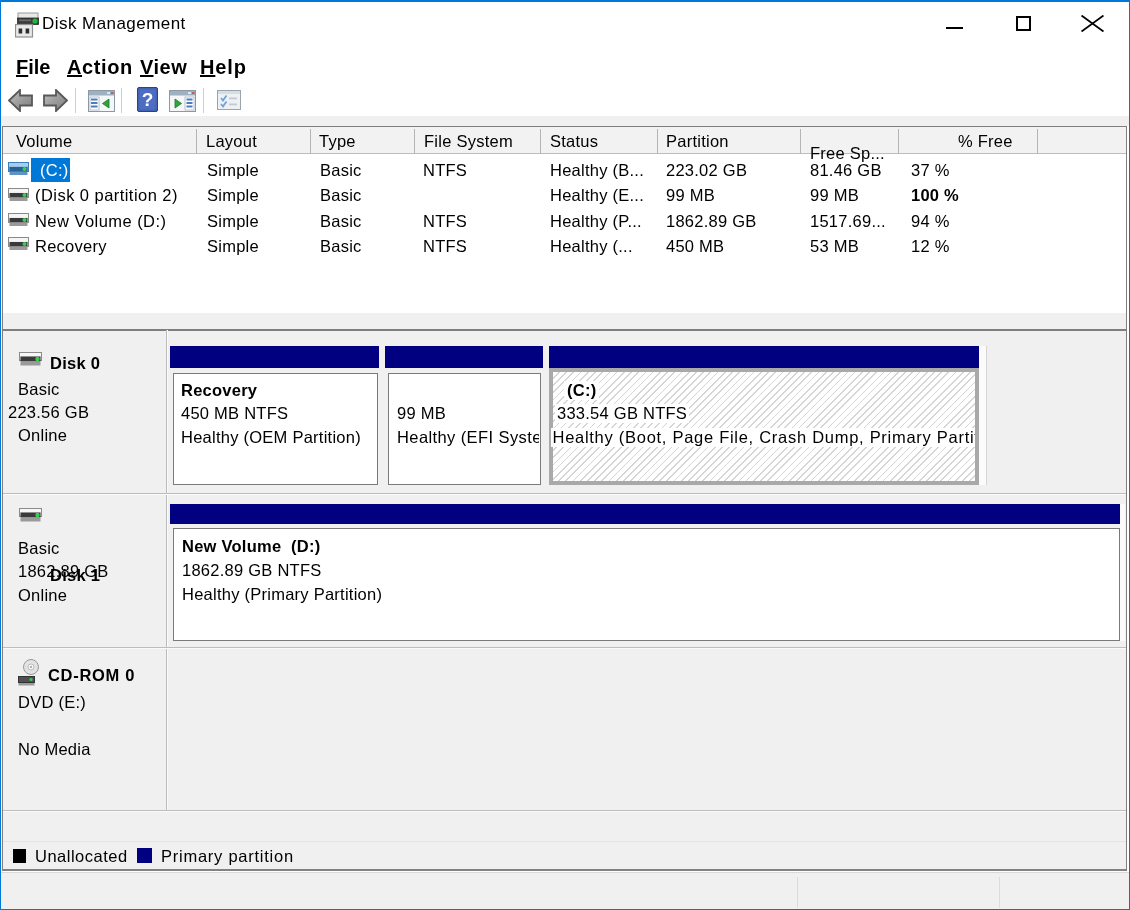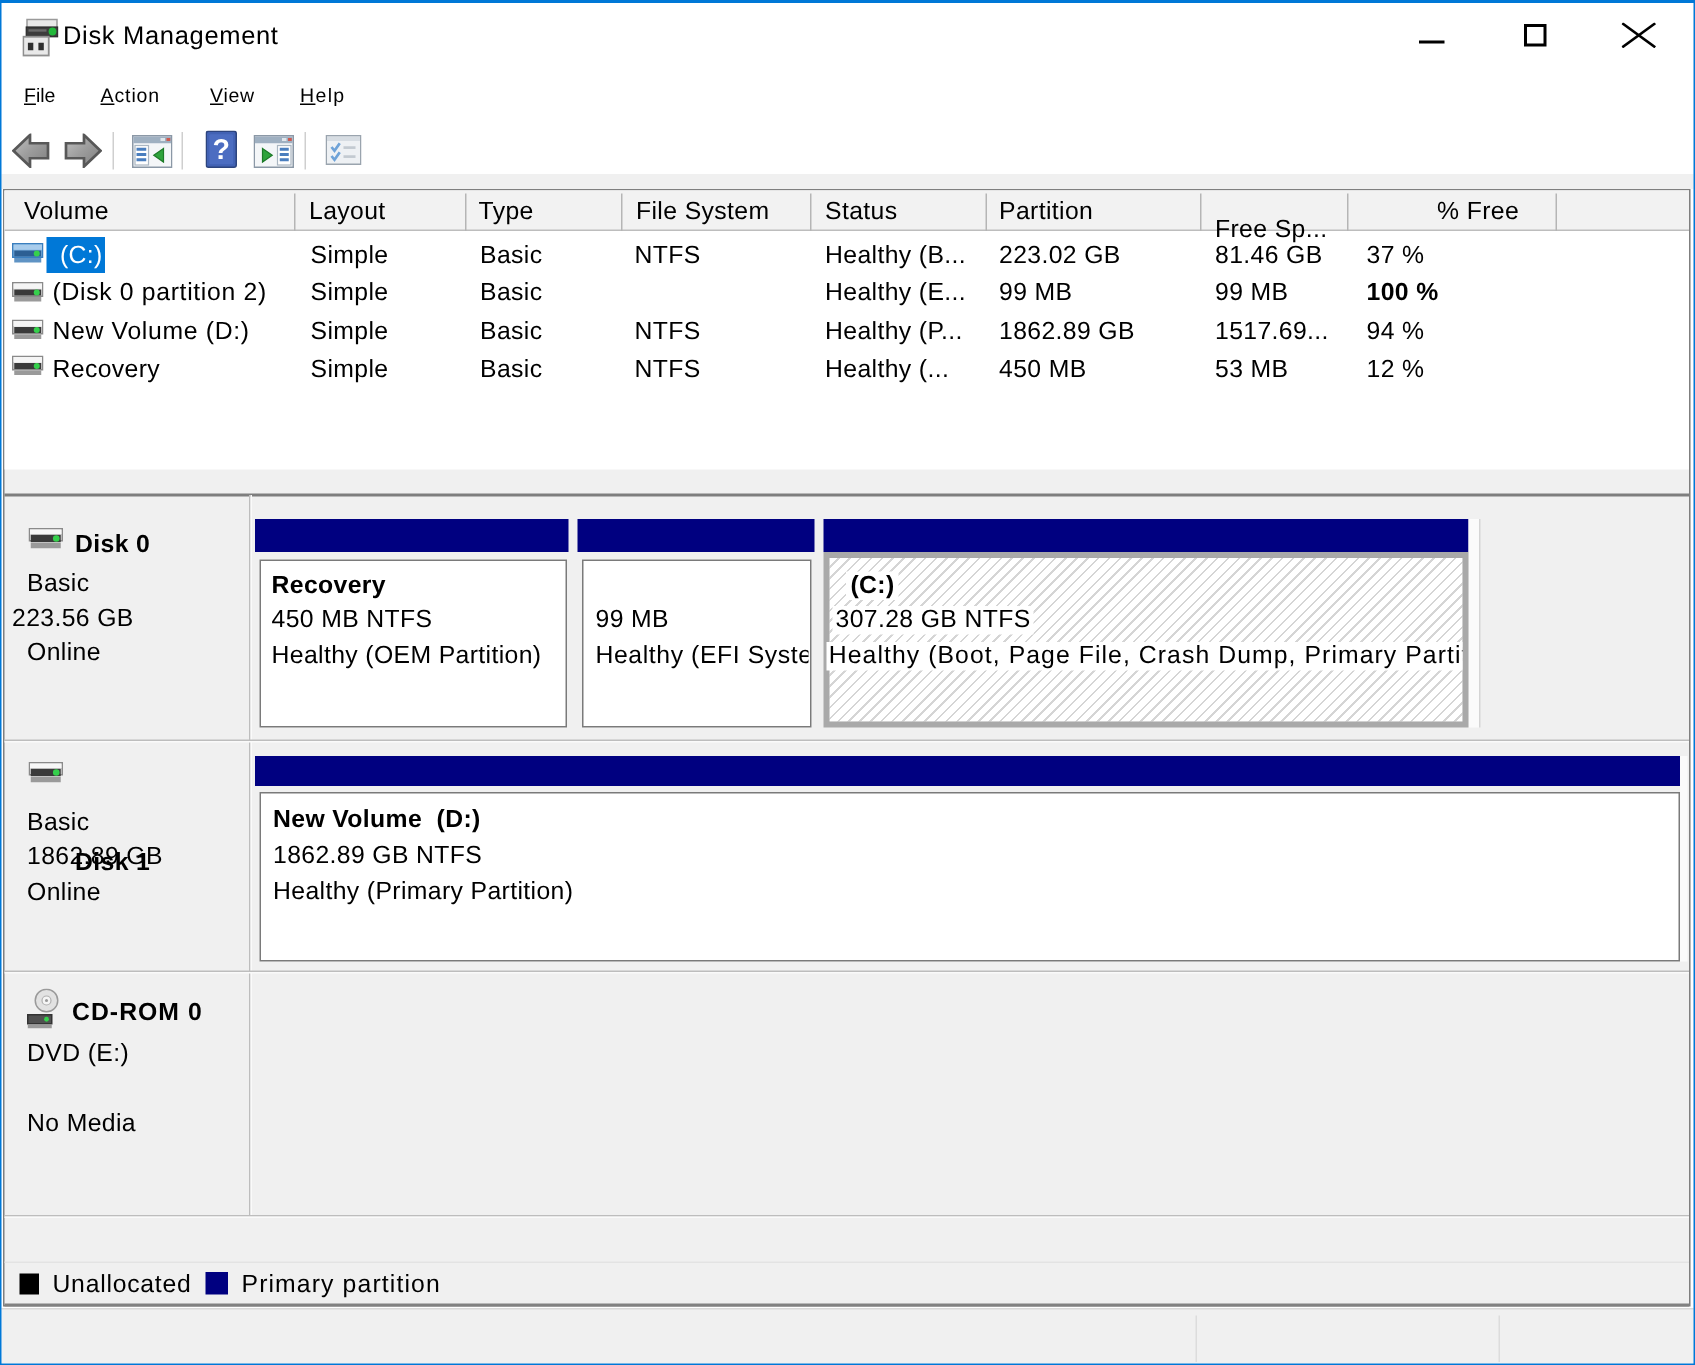--- a/index.html
+++ b/index.html
@@ -1,21 +1,21 @@
 <!DOCTYPE html>
 <html><head>
 <meta charset="utf-8">
 <style>
   * { margin:0; padding:0; box-sizing:border-box; }
   html,body { width:1130px; height:910px; overflow:hidden; }
   body { font-family:"Liberation Sans", sans-serif; background:#fff; position:relative; }
   .abs { position:absolute; }
   .t15 { font-size:16.5px; letter-spacing:0.25px; color:#000; white-space:nowrap; }
   .b { font-weight:bold; }
-  .m16 { font-size:13px; color:#000; white-space:nowrap; }
+  .m16 { font-size:20px; color:#000; white-space:nowrap;font-weight:bold; }
   .win-border { left:0; top:0; width:1130px; height:910px; border:1px solid #0078d7; border-top-width:2px; z-index:50; pointer-events:none; }
 </style>
 </head>
 <body>
 
 <svg class="abs" style="left:15px; top:11px;" width="24" height="27" viewBox="0 0 24 27">
   <rect x="3" y="2" width="20" height="6" fill="#e8e8e8" stroke="#9a9a9a" stroke-width="1"></rect>
   <rect x="2.5" y="7" width="21" height="6.5" fill="#3c3c3c" stroke="#2a2a2a" stroke-width="0.8"></rect>
   <rect x="4" y="8.5" width="12" height="1.6" fill="#6a6a6a"></rect>
   <circle cx="20" cy="10" r="2.6" fill="#22b83a"></circle>
@@ -213,21 +213,21 @@
 <div class="abs t15 b" style="left:181px; top:381px;">Recovery</div>
 <div class="abs t15" style="left:181px; top:403.5px;">450 MB NTFS</div>
 <div class="abs t15" style="left:181px; top:428px;">Healthy (OEM Partition)</div>
 
 <div class="abs" style="left:388px; top:373px; width:153px; height:112px; background:#fff; border:1px solid #7a7a7a; overflow:hidden;"></div>
 <div class="abs t15" style="left:397px; top:403.5px;">99 MB</div>
 <div class="abs t15" style="left:397px; top:428px; width:142px; letter-spacing:0.4px; overflow:hidden;">Healthy (EFI Syste</div>
 
 <div class="abs" style="left:549px; top:368px; width:430px; height:117px; border:4px solid #a9a9a9; background:repeating-linear-gradient(135deg, #ffffff 0px, #ffffff 3.9px, #d5d5d5 3.9px, #d5d5d5 5.1px); overflow:hidden;"></div>
 <div class="abs t15 b" style="left:564px; top:381px; background:#fff; padding:0 3px;">(C:)</div>
-<div class="abs t15" style="left:555px; top:403.5px; background:#fff; padding:0 2px;">307.28 GB NTFS</div>
+<div class="abs t15" style="left:555px; top:403.5px; background:#fff; padding:0 2px;">333.54 GB NTFS</div>
 <div class="abs t15" style="left:550.5px; top:428px; background:#fff; padding:0 2px; width:424px; letter-spacing:0.72px; overflow:hidden;">Healthy (Boot, Page File, Crash Dump, Primary Partit</div>
 
 <svg class="abs" style="left:19px; top:508px;" width="23" height="14" viewBox="0 0 23 14">
     <use href="#hdd2"></use>
   </svg>
 <div class="abs t15 b" style="left:50px; top:519px;margin-top:47px;">Disk 1</div>
 <div class="abs t15" style="left:18px; top:539px;">Basic</div>
 <div class="abs t15" style="left:18px; top:562px;">1862.89 GB</div>
 <div class="abs t15" style="left:18px; top:586px;">Online</div>
 

